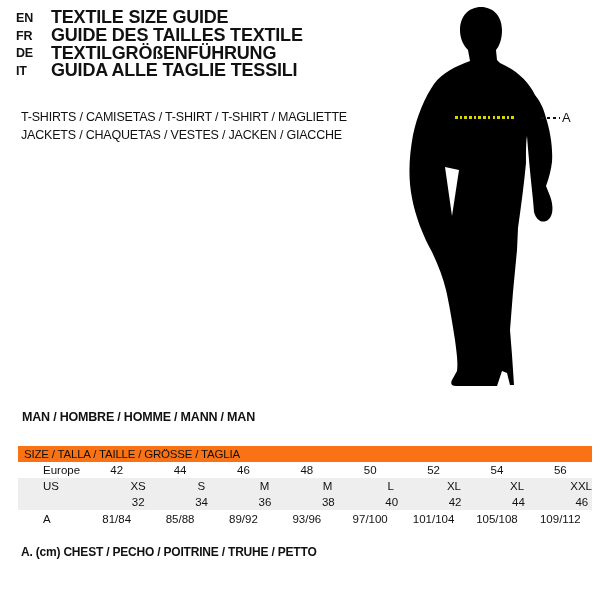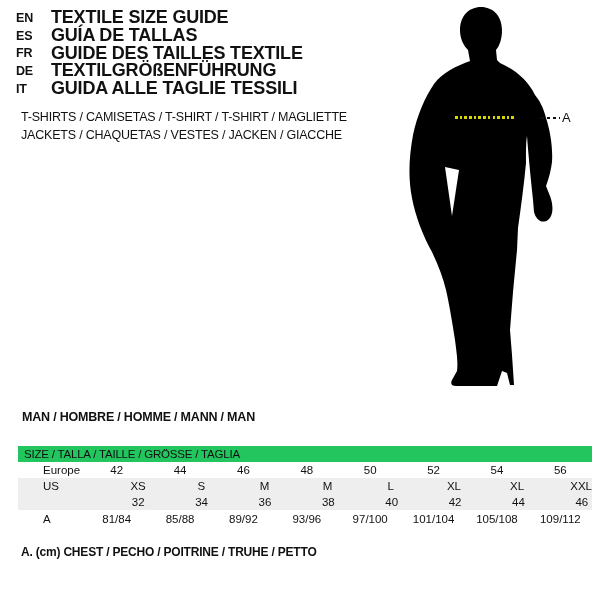--- a/index.html
+++ b/index.html
@@ -21,40 +21,36 @@
   .figure-svg{position:absolute;left:405px;top:0;width:180px;height:395px;}
   .chest-dashes{position:absolute;left:455px;top:116px;width:60px;height:3px;
     background:repeating-linear-gradient(90deg,#d5d600 0 2.6px,transparent 2.6px 4.7px);}
   .leader-dashes{position:absolute;left:541px;top:117px;width:19px;height:2px;
     background:repeating-linear-gradient(90deg,#111 0 3.4px,transparent 3.4px 6px);}
   .measure-label{position:absolute;left:562px;top:110px;font-size:13px;font-weight:400;}
   
   .section-title{position:absolute;left:22px;top:410px;font-weight:700;font-size:12.5px;letter-spacing:-.2px;white-space:nowrap;}
   
   .size-table{position:absolute;left:18px;top:446px;width:574px;font-size:11.5px;}
-  .t-header{height:16px;background:#22c55e;display:flex;align-items:center;padding-left:6px;letter-spacing:-.2px;box-sizing:border-box;}
+  .t-header{height:16px;background:#f97316;display:flex;align-items:center;padding-left:6px;letter-spacing:-.2px;box-sizing:border-box;}
   .t-row{display:grid;grid-template-columns:67px repeat(8,1fr);height:16px;align-items:center;}
   .t-row.shaded{background:#eeeeee;gap:43px;}
   .t-row.last{height:18px;}
   .t-row .lbl{padding-left:6px;text-align:left;margin-left:19px;}
   .t-row .val{text-align:center;}
   
   .footnote{position:absolute;left:21px;top:545px;font-weight:700;font-size:12px;letter-spacing:-.2px;white-space:nowrap;}
 </style>
 </head>
 <body>
 
 <div class="lang-list">
   <div class="lang-row">
     <span class="lang-code">EN</span>
     <span class="lang-label">TEXTILE SIZE GUIDE</span>
-  </div>
-  <div class="lang-row">
-    <span class="lang-code">ES</span>
-    <span class="lang-label">GUÍA DE TALLAS</span>
   </div>
   <div class="lang-row">
     <span class="lang-code">FR</span>
     <span class="lang-label">GUIDE DES TAILLES TEXTILE</span>
   </div>
   <div class="lang-row">
     <span class="lang-code">DE</span>
     <span class="lang-label">TEXTILGRÖßENFÜHRUNG</span>
   </div>
   <div class="lang-row">

